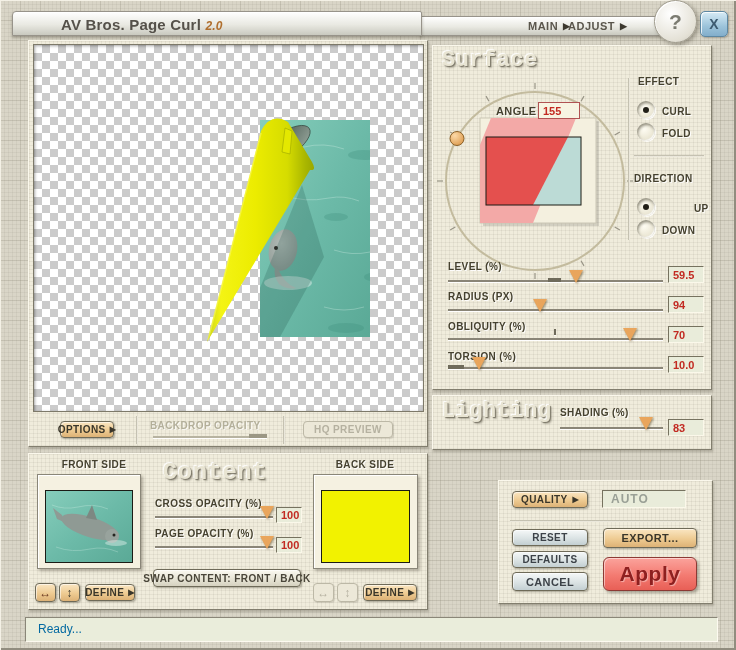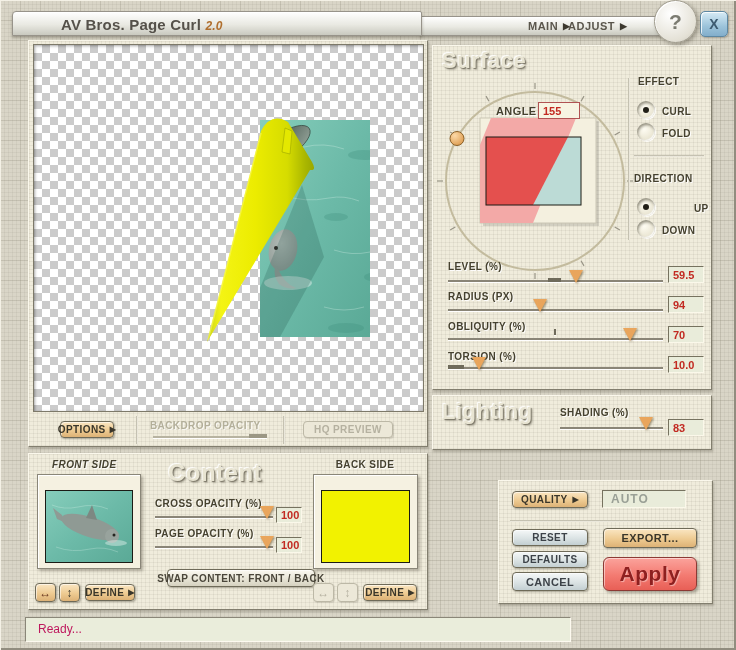--- a/index.html
+++ b/index.html
@@ -59,20 +59,21 @@
     background:linear-gradient(#d6ebf5, #9cc3da 60%, #82aecb);
     border:1px solid #5d87a2;
     box-shadow:inset 1px 1px 0 rgba(255,255,255,.8), 1px 1px 2px rgba(60,55,40,.35);
     text-align:center; line-height:24px; font-size:14px; font-weight:bold; color:#3c5a70; z-index:4;
   }
 
   
   .emboss {
     position:absolute; font-weight:bold; color:#e8e4d2; letter-spacing:.5px;
     text-shadow:-1px -1px 1px rgba(255,255,255,.95), 1px 1px 1px rgba(105,100,85,.8), 2px 2px 2px rgba(105,100,85,.4);
+    font-family:Liberation Mono, monospace;
   }
   .lbl {
     position:absolute; font-size:10px; font-weight:bold; color:#45412f; letter-spacing:.4px;
     text-shadow:1px 1px 0 rgba(255,255,255,.9); white-space:nowrap;
   }
   .lbl-dis { color:#b3af9a; text-shadow:1px 1px 0 rgba(255,255,255,.7); }
 
   
   .track { position:absolute; height:2px; background:#8a8577; box-shadow:0 1px 0 rgba(255,255,255,.95); }
   .track-dis { background:#b7b3a0; }
@@ -107,21 +108,21 @@
   .btn {
     position:absolute; display:flex; align-items:center; justify-content:center; gap:4px;
     font-size:10px; font-weight:bold; letter-spacing:.4px; color:#3a362a;
     border-radius:4px; border:1px solid #6e6a58;
     box-shadow:inset 1px 1px 0 rgba(255,255,255,.55), 1px 1px 2px rgba(60,55,40,.4);
     white-space:nowrap;
   }
   .btn .tri { font-size:8px; }
   .btn-tan  { background:linear-gradient(#fae6c2, #eecb92 55%, #ddb276); }
   .btn-gray { background:linear-gradient(#f5f8f8, #dbe3e4 55%, #c3cfd2); color:#3c4248; }
-  .btn-lite { background:linear-gradient(#fbf9f1, #e8e5d6 55%, #d6d2c0); color:#4a463a;margin-left:14px; }
+  .btn-lite { background:linear-gradient(#fbf9f1, #e8e5d6 55%, #d6d2c0); color:#4a463a; }
   .btn-dis  { background:#ece8d8; color:#b5b1a0; border-color:#bcb8a6; box-shadow:1px 1px 1px rgba(60,55,40,.15); }
   .btn-apply {
     background:linear-gradient(#fba39c, #f37a71 55%, #e85f56);
     border:1px solid #8c3a34; border-radius:6px;
     color:#8e2020; font-size:21px; letter-spacing:.5px;
     text-shadow:1px 1px 1px rgba(255,255,255,.45);
     box-shadow:inset 1px 1px 0 rgba(255,255,255,.5), 2px 2px 3px rgba(60,55,40,.4);
   }
   .btn-arrows { font-size:12px; font-weight:bold; }
 
@@ -140,23 +141,23 @@
 
   
   .thumb-frame {
     position:absolute; width:104px; height:95px; background:#f5f1e1;
     border:1px solid #8a8678;
     box-shadow:inset 1px 1px 0 #fff, 2px 2px 3px rgba(60,55,40,.35);
   }
   .thumb-inner { position:absolute; left:7px; top:15px; width:88px; height:73px; border:1px solid #1b1b15; overflow:hidden; }
 
   .statusbar {
-    position:absolute; left:25px; top:617px; width:546px; height:25px;
+    position:absolute; left:25px; top:617px; width:693px; height:25px;
     background:#eaeddb; border:1px solid; border-color:#8a8678 #fdfaf0 #fdfaf0 #8a8678;
-    font-size:12px; color:#be185d; line-height:23px; padding-left:12px;
+    font-size:12px; color:#0369a1; line-height:23px; padding-left:12px;
   }
 </style>
 </head>
 <body>
 
 <div class="window">
 
   <div class="tb-seg tb-right">
     <div class="menu" style="left:68px;margin-left:39px;">
       <span>MAIN</span>
@@ -344,21 +345,21 @@
   <div class="panel" style="left:432px; top:395px; width:280px; height:55px;"></div>
   <div class="emboss" style="left:442px; top:399px; font-size:22px;">Lighting</div>
   <div class="lbl" style="left:560px; top:407px;">SHADING (%)</div>
   <div class="track" style="left:560px; top:427px; width:103px;"></div>
   <div class="knob" style="left:639px; top:417px;"></div>
   <input class="valbox" style="left: 668px; top: 419px; width: 36px;" readonly="" value="83">
 
   <div class="panel" style="left:28px; top:453px; width:400px; height:157px;"></div>
   <div class="emboss" style="left:150px; top:459px; width:130px; font-size:24px; text-align:center;">Content</div>
 
-  <div class="lbl" style="left:52px; top:459px; width:100px; text-align:left;font-style:italic;">FRONT SIDE</div>
+  <div class="lbl" style="left:44px; top:459px; width:100px; text-align:center;">FRONT SIDE</div>
   <div class="thumb-frame" style="left:37px; top:474px;">
     <div class="thumb-inner">
       <svg viewBox="0 0 86 72" width="86" height="72" preserveAspectRatio="none">
         <rect x="0" y="0" width="86" height="72" fill="url(#water)"></rect>
         <g opacity="0.25" stroke="#eafaf4" fill="none">
           <path d="M6,14 q12,5 26,2 q16,-4 30,2"></path>
             <path d="M10,56 q16,6 34,2 q14,-3 28,3"></path>
         </g>
         <polygon points="16,24 7,17 11,28 18,31" fill="#8f9a94"></polygon>
         <ellipse cx="44" cy="36" rx="30" ry="10" transform="rotate(18 44 36)" fill="#8f9a94"></ellipse>

